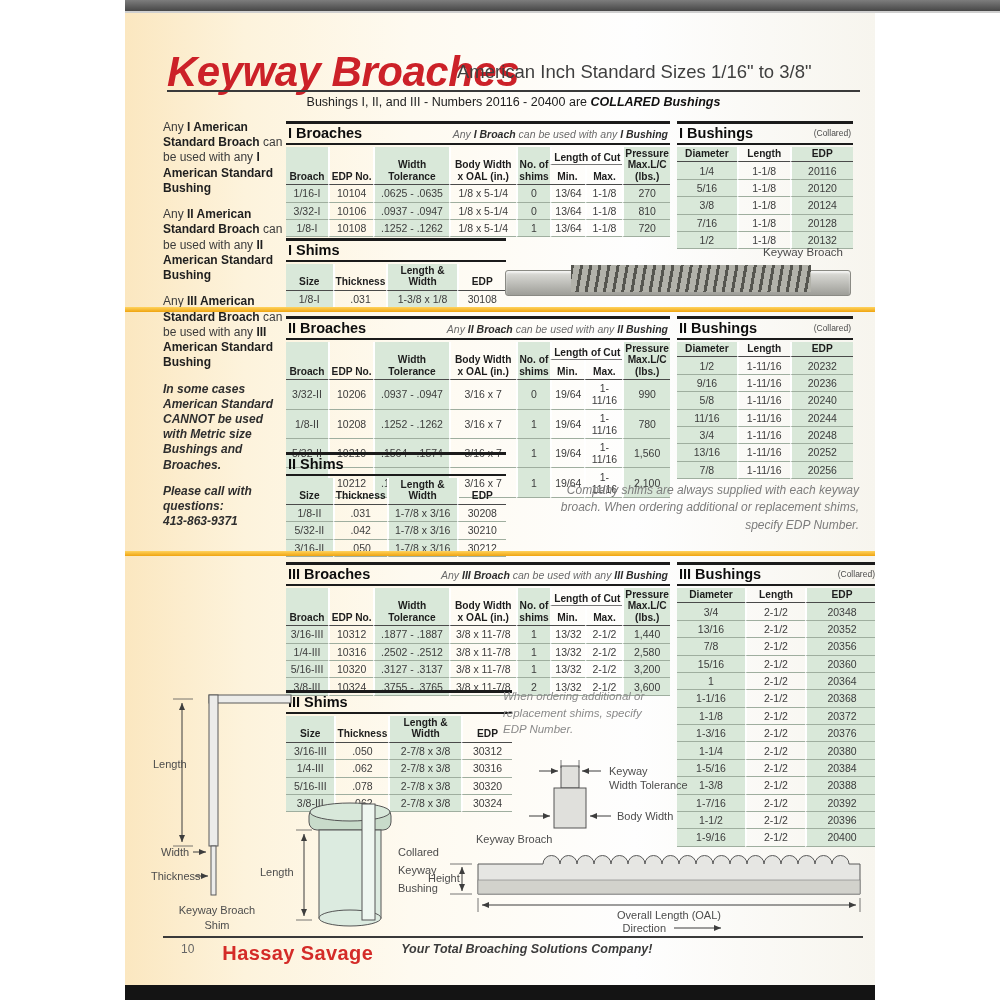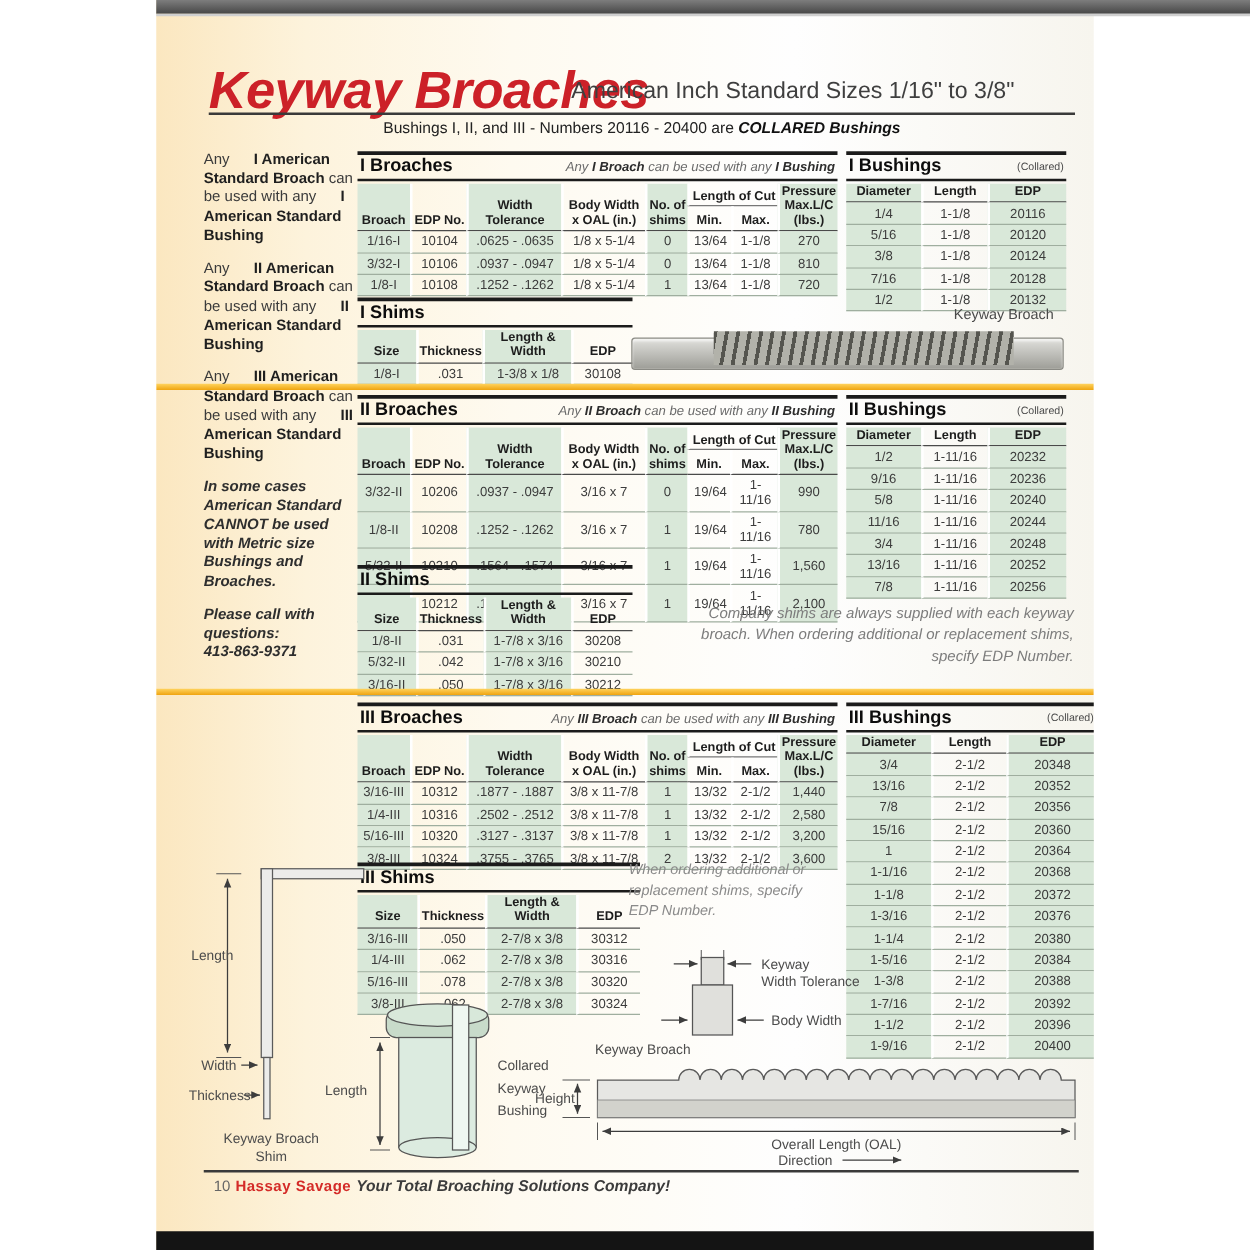--- a/index.html
+++ b/index.html
@@ -16,21 +16,21 @@
   .hdr-title{position:absolute;left:42px;top:48px;font-size:42px;font-weight:bold;font-style:italic;
              color:#cc2128;letter-spacing:-.5px;}
   .hdr-sub{position:absolute;left:332px;top:61px;font-size:18.5px;color:#3f3f3f;}
   .hdr-rule{position:absolute;left:42px;width:693px;top:90px;height:2px;background:#3a3a3a;}
   .hdr-tag{position:absolute;left:42px;width:693px;top:95px;text-align:center;font-size:12.5px;color:#222;}
   .hdr-tag b{font-style:italic;color:#111;}
 
   
   .sidebar{position:absolute;left:38px;top:120px;width:126px;font-size:12px;color:#3b3b3b;line-height:1.27;}
   .sidebar p{margin:0 0 11px;}
-  .sidebar b{color:#1f1f1f;margin-left:16px;}
+  .sidebar b{color:#1f1f1f;}
   .sidebar .it{font-style:italic;font-weight:bold;color:#2e2e2e;}
 
   
   .sec{position:absolute;}
   .sec-head{display:flex;justify-content:space-between;align-items:flex-end;
             border-top:3px solid #1b1b1b;border-bottom:2px solid #1b1b1b;padding:1px 2px 2px;}
   .sec-title{font-size:14.5px;font-weight:bold;color:#0d0d0d;white-space:nowrap;}
   .sec-note{font-style:italic;font-size:10.5px;color:#6a6a6a;padding-bottom:1px;text-align:center;}
   .sec-note b{color:#2d2d2d;}
   .collared{font-size:8.5px;color:#4a4a4a;padding-bottom:3px;margin-left:4px;}
@@ -59,23 +59,23 @@
 
   
   .dg{position:absolute;}
   .dg text{font-family:"Liberation Sans","DejaVu Sans",sans-serif;font-size:11px;fill:#4c4c4c;}
   .dim{stroke:#3d3d3d;stroke-width:1;}
   .tick{stroke:#555;stroke-width:.8;}
   .shape{fill:#ececea;stroke:#5a5a5a;stroke-width:1;}
 
   
   .foot-rule{position:absolute;left:38px;width:700px;top:936px;height:2px;background:#3a3a3a;}
-  .foot{position:absolute;left:46px;top:942px;display:flex;gap:4px;align-items:flex-start;}
+  .foot{position:absolute;left:56px;top:942px;display:flex;gap:28px;align-items:flex-start;}
   .foot .pg{font-size:12px;color:#666;}
-  .foot .brand{color:#d42b28;font-weight:bold;font-size:12px;letter-spacing:.4px;}
+  .foot .brand{color:#d42b28;font-weight:bold;font-size:20px;letter-spacing:.4px;}
   .foot .tag{font-style:italic;font-weight:bold;color:#3c3c3c;font-size:12.5px;}
 </style>
 </head>
 <body>
 
 <svg width="0" height="0" style="position:absolute">
   <defs>
     <marker id="arr" viewBox="0 0 8 8" refX="7" refY="3" markerWidth="8" markerHeight="8" orient="auto-start-reverse" markerUnits="userSpaceOnUse">
       <path d="M0,0 L7,3 L0,6 Z" fill="#3d3d3d"></path>
     </marker>

